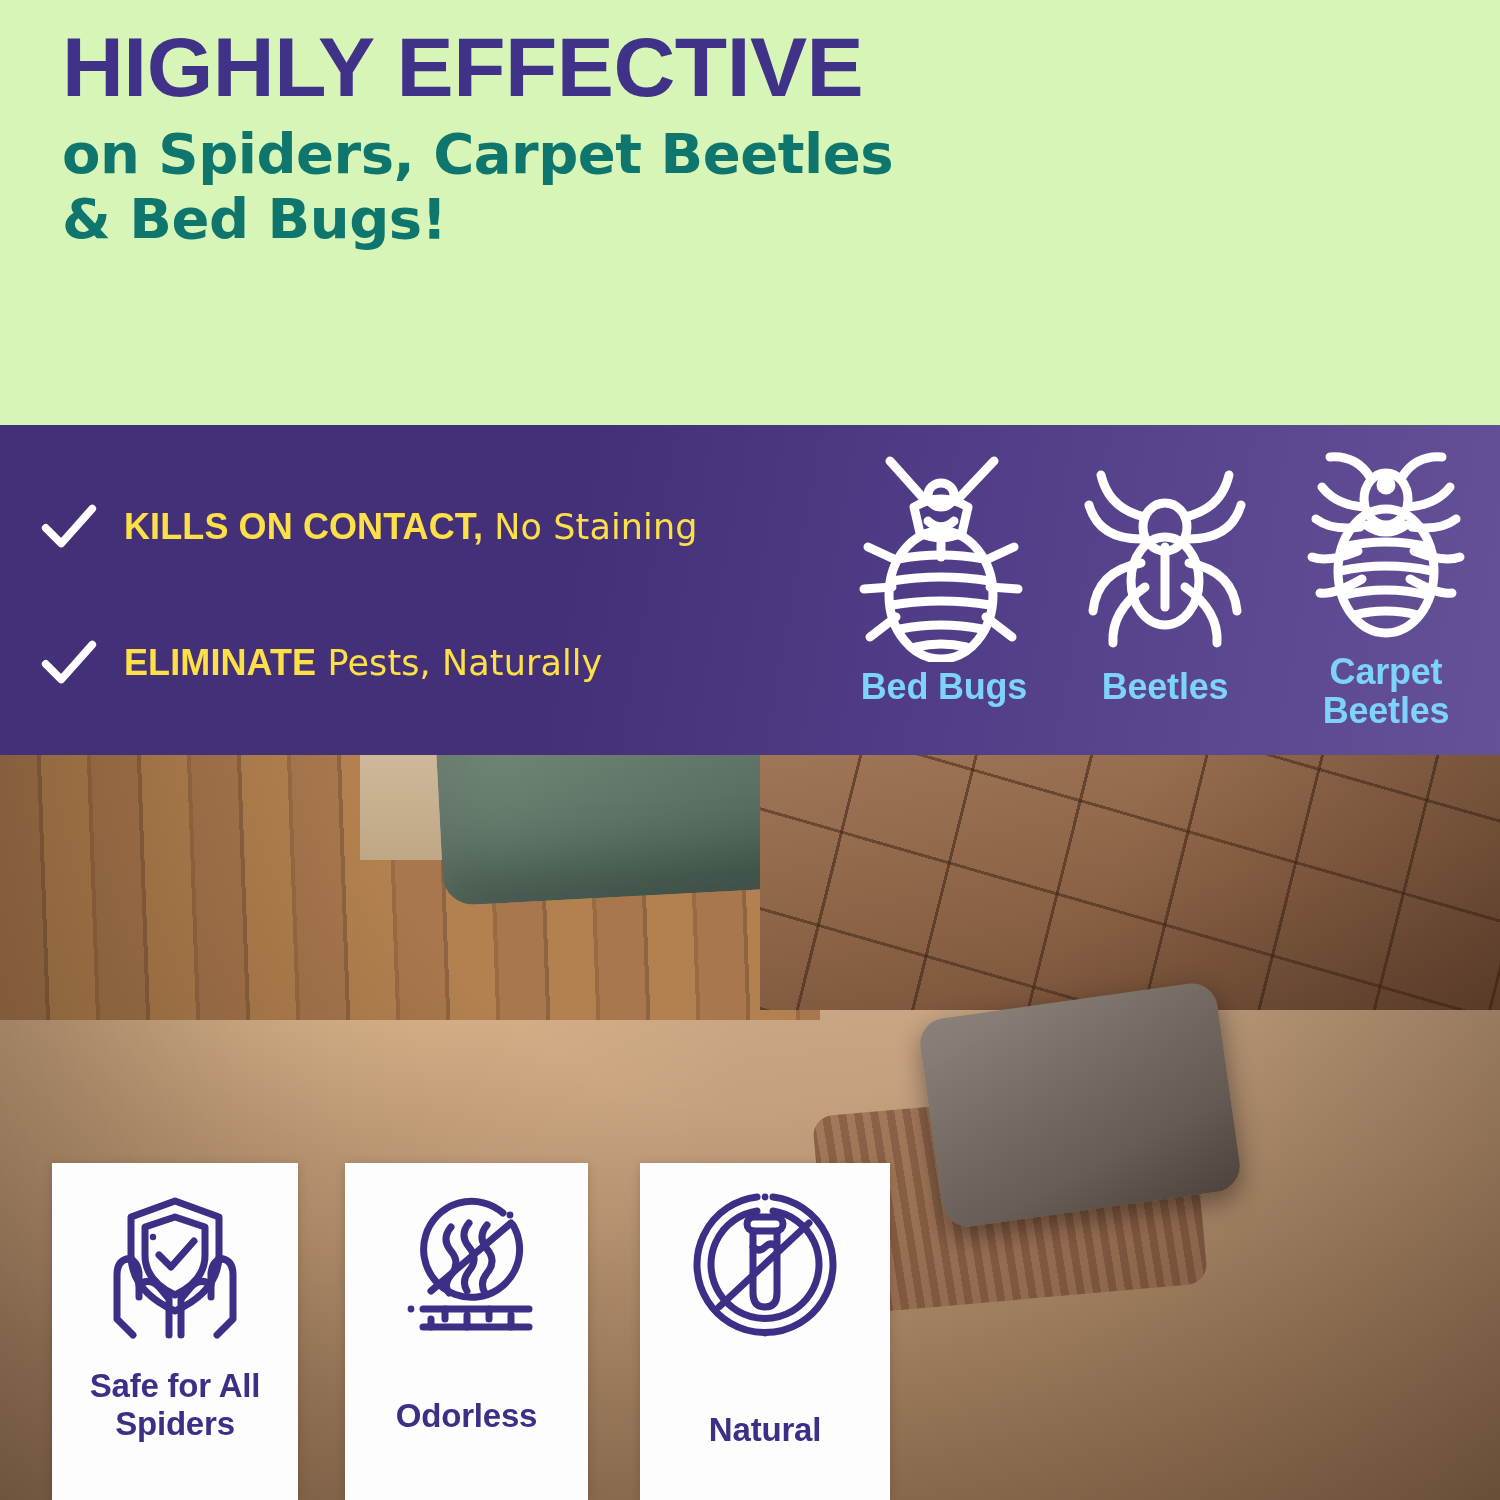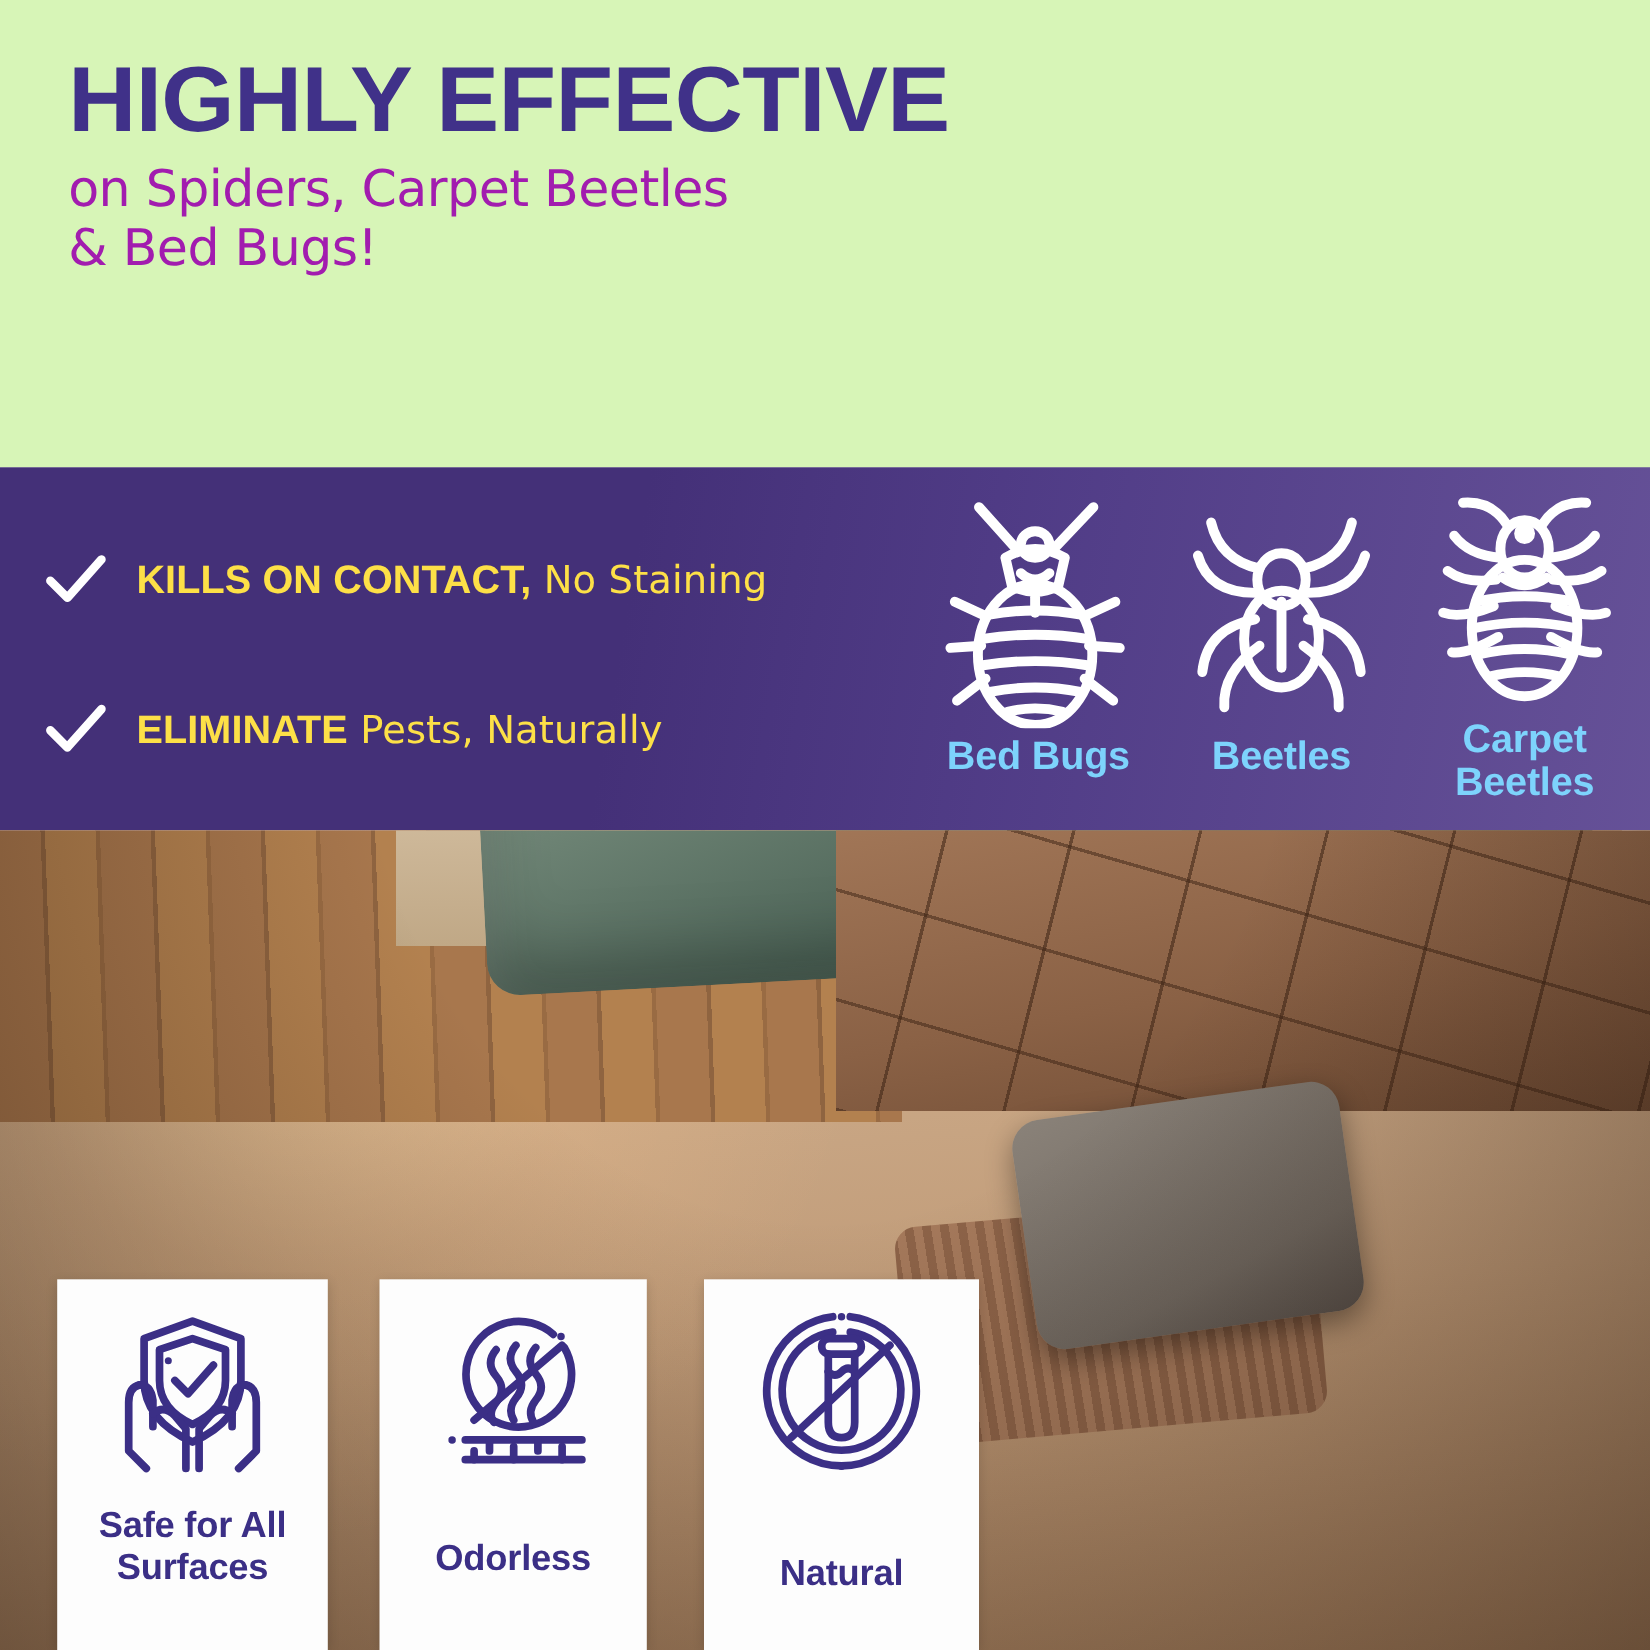--- a/index.html
+++ b/index.html
@@ -1,28 +1,28 @@
 <!DOCTYPE html>
 <html><head>
 <meta charset="utf-8">
 <style>
   html,body{margin:0;padding:0;background:#fff;}
   body{width:1500px;height:1500px;font-family:"Liberation Sans",sans-serif;overflow:hidden;}
   .stage{position:relative;width:1500px;height:1500px;overflow:hidden;}
 
   
   .hero{position:absolute;left:0;top:0;width:1500px;height:425px;background:#d7f5b7;}
-  .hero-inner{position:absolute;left:62px;top:49px;width:1260px;}
+  .hero-inner{position:absolute;left:62px;top:26px;width:1260px;}
   .headline{
     font-size:84px;line-height:0.98;font-weight:800;letter-spacing:-0.5px;
     color:#403189;font-family:"Liberation Sans",sans-serif;
     transform:scaleX(1.02);transform-origin:left center;margin:0 0 14px 0;
   }
   .subhead{
-    font-size:46px;line-height:1.16;font-weight:400;color:#a21caf;
+    font-size:56px;line-height:1.16;font-weight:700;color:#0f766e;
     font-family:"DejaVu Sans",sans-serif;letter-spacing:-0.5px;margin:0;
   }
   .subhead .ln{display:block;}
 
   
   .banner{position:absolute;left:0;top:425px;width:1500px;height:330px;overflow:hidden;background:#453279;}
   .banner-tint{position:absolute;inset:0;background:#4a3583;opacity:0.90;}
   .banner-tint2{position:absolute;inset:0;
     background:linear-gradient(100deg,#443078 0%,#443078 38%,rgba(82,62,136,0.86) 62%,rgba(112,92,160,0.72) 100%);}
 
@@ -246,21 +246,21 @@
             <circle cx="56" cy="44" r="3.2" fill="#3b2f86" stroke="none"></circle>
             <path d="M30 66 Q20 68 20 82 V126 L36 142"></path>
             <path d="M30 66 Q40 66 42 80 V104"></path>
             <path d="M42 92 Q52 84 62 94 L72 106 V142"></path>
             <path d="M126 66 Q136 68 136 82 V126 L120 142"></path>
             <path d="M126 66 Q116 66 114 80 V104"></path>
             <path d="M114 92 Q104 84 94 94 L84 106 V142"></path>
           </g>
         </svg>
       </div>
-      <div class="card-label">Safe for All Surfaces</div>
+      <div class="card-label">Safe for All Spiders</div>
     </div>
 
     <div class="card" id="card-2">
       <div class="icon-box">
         <svg width="152" height="152" viewBox="0 0 152 152">
           <g fill="none" stroke="#3b2f86" stroke-width="7" stroke-linecap="round" stroke-linejoin="round">
             <path d="M84 8 A68 68 0 1 1 68 8"></path>
             <path d="M84 22 A54 54 0 1 1 68 22"></path>
             <circle cx="76" cy="8" r="3.4" fill="#3b2f86" stroke="none"></circle>
             <circle cx="76" cy="144" r="3.4" fill="#3b2f86" stroke="none"></circle>

